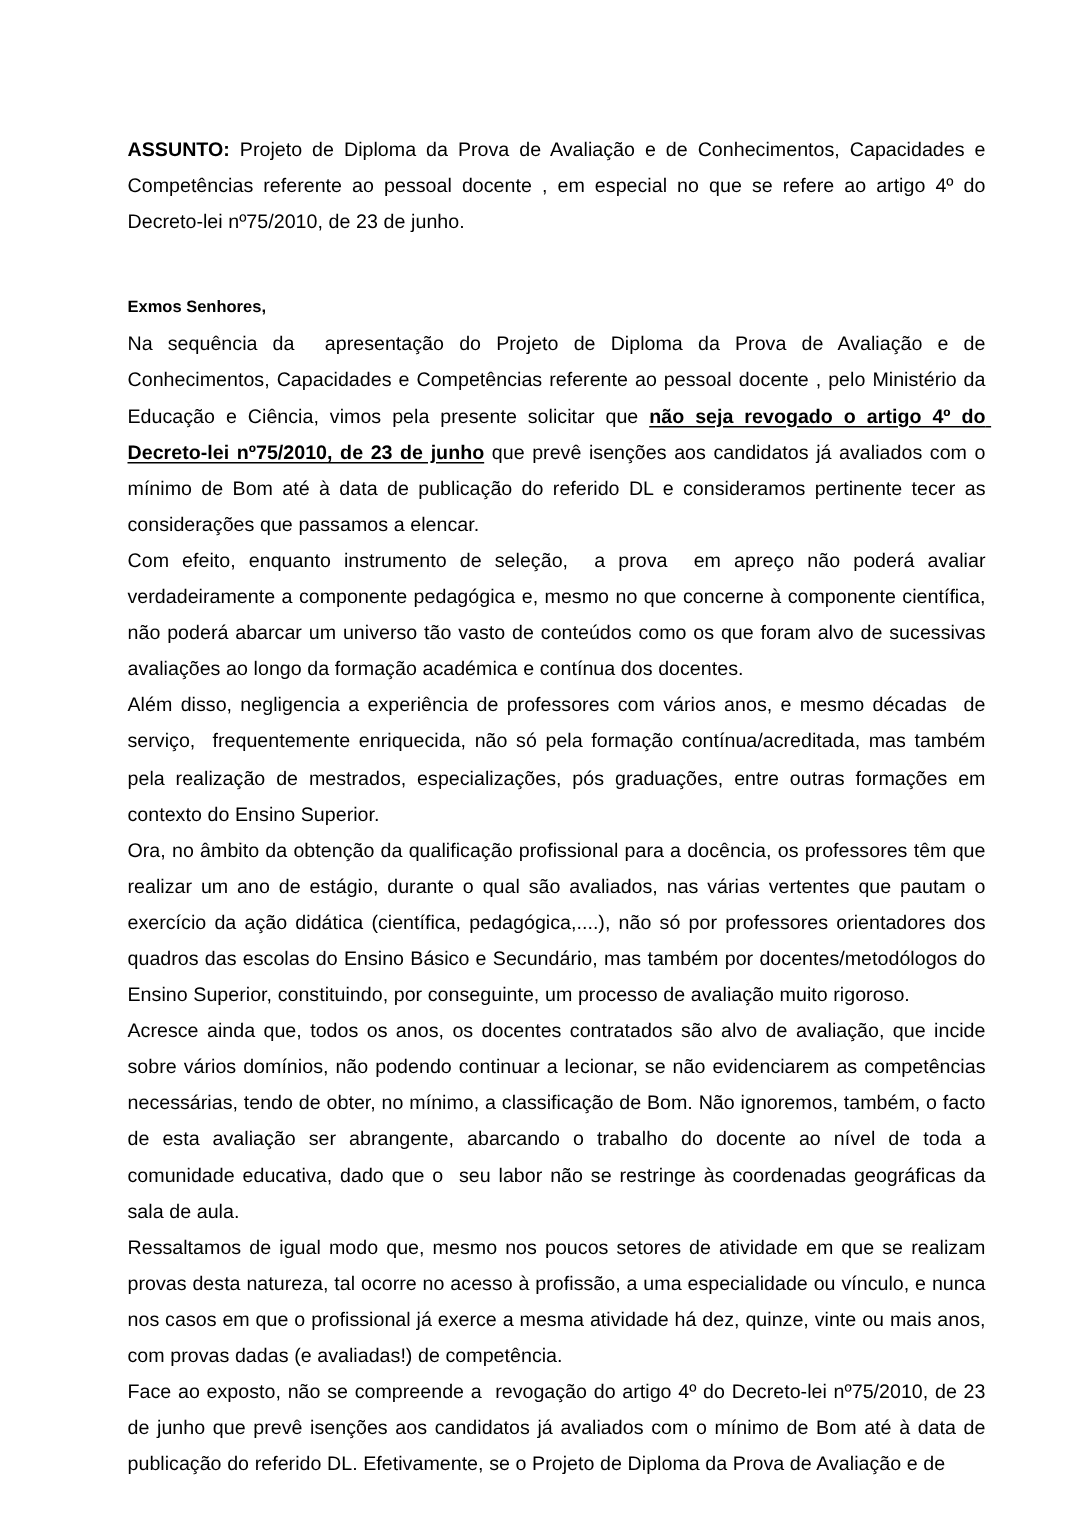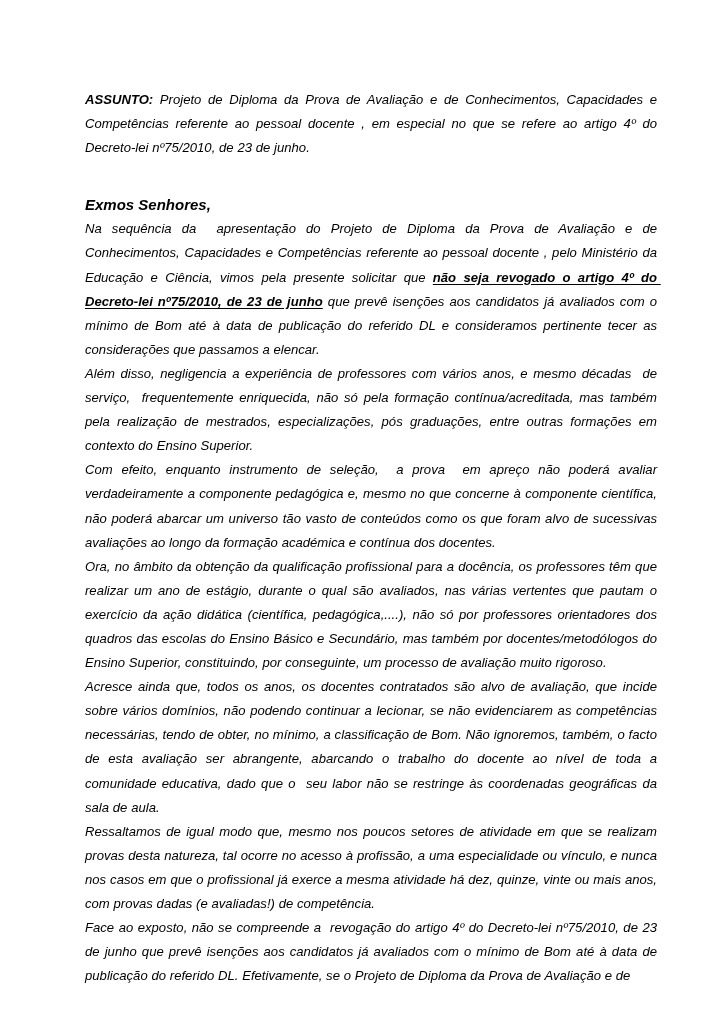--- a/index.html
+++ b/index.html
@@ -15,21 +15,20 @@
     -webkit-font-smoothing: antialiased;
   }
 
   .page {
     position: relative;
     width: 724px;
     height: 1024px;
     background: #ffffff;
     overflow: hidden;
     box-sizing: border-box;
-    font-style: italic;
   }
 
   .content {
     position: absolute;
     left: 85px;
     top: 88px;
     width: 572px;
   }
 
   
@@ -55,21 +54,21 @@
   }
 
   .bold-underline {
     font-weight: bold;
     text-decoration: underline;
     text-underline-offset: 2px;
   }
 
   .greeting {
     font-weight: bold;
-    font-size: 15px;
+    font-size: 11px;
     line-height: 24.1px;
     margin: 0;
     text-align: left;
   }
 
   
   .gap-subject-to-greeting {
     height: 33px;
   }
 </style>
@@ -81,23 +80,23 @@
 
     <p class="para subject"><span class="bold">ASSUNTO:</span><span> Projeto de Diploma da Prova de Avaliação e de Conhecimentos, Capacidades e Competências referente ao pessoal docente , em especial no que se refere ao artigo 4º do Decreto-lei nº75/2010, de 23 de junho.</span></p>
 
     <div class="gap-subject-to-greeting"></div>
 
     <p class="greeting">Exmos Senhores,</p>
 
     <p class="para"><span>Na sequência da  apresentação do Projeto de Diploma da Prova de Avaliação e de Conhecimentos, Capacidades e Competências referente ao pessoal docente , pelo Ministério da Educação e Ciência, vimos pela presente solicitar que </span><span class="bold-underline">não seja revogado o artigo 4º do Decreto-lei nº75/2010, de 23 de junho</span><span> que prevê isenções aos candidatos já avaliados com o mínimo de Bom até à data de publicação do referido DL e consideramos pertinente tecer as considerações que passamos a elencar.</span></p>
 
 
+    <p class="para">Com efeito, enquanto instrumento de seleção,  a prova  em apreço não poderá avaliar verdadeiramente a componente pedagógica e, mesmo no que concerne à componente científica, não poderá abarcar um universo tão vasto de conteúdos como os que foram alvo de sucessivas avaliações ao longo da formação académica e contínua dos docentes.</p>
+
     <p class="para">Além disso, negligencia a experiência de professores com vários anos, e mesmo décadas  de serviço,  frequentemente enriquecida, não só pela formação contínua/acreditada, mas também pela realização de mestrados, especializações, pós graduações, entre outras formações em contexto do Ensino Superior.</p>
-
-    <p class="para">Com efeito, enquanto instrumento de seleção,  a prova  em apreço não poderá avaliar verdadeiramente a componente pedagógica e, mesmo no que concerne à componente científica, não poderá abarcar um universo tão vasto de conteúdos como os que foram alvo de sucessivas avaliações ao longo da formação académica e contínua dos docentes.</p>
 
     <p class="para">Ora, no âmbito da obtenção da qualificação profissional para a docência, os professores têm que realizar um ano de estágio, durante o qual são avaliados, nas várias vertentes que pautam o exercício da ação didática (científica, pedagógica,....), não só por professores orientadores dos quadros das escolas do Ensino Básico e Secundário, mas também por docentes/metodólogos do Ensino Superior, constituindo, por conseguinte, um processo de avaliação muito rigoroso.</p>
 
     <p class="para">Acresce ainda que, todos os anos, os docentes contratados são alvo de avaliação, que incide sobre vários domínios, não podendo continuar a lecionar, se não evidenciarem as competências necessárias, tendo de obter, no mínimo, a classificação de Bom. Não ignoremos, também, o facto de esta avaliação ser abrangente, abarcando o trabalho do docente ao nível de toda a comunidade educativa, dado que o  seu labor não se restringe às coordenadas geográficas da sala de aula.</p>
 
     <p class="para">Ressaltamos de igual modo que, mesmo nos poucos setores de atividade em que se realizam provas desta natureza, tal ocorre no acesso à profissão, a uma especialidade ou vínculo, e nunca nos casos em que o profissional já exerce a mesma atividade há dez, quinze, vinte ou mais anos, com provas dadas (e avaliadas!) de competência.</p>
 
     <p class="para">Face ao exposto, não se compreende a  revogação do artigo 4º do Decreto-lei nº75/2010, de 23 de junho que prevê isenções aos candidatos já avaliados com o mínimo de Bom até à data de publicação do referido DL. Efetivamente, se o Projeto de Diploma da Prova de Avaliação e de</p>
 
   </div>

